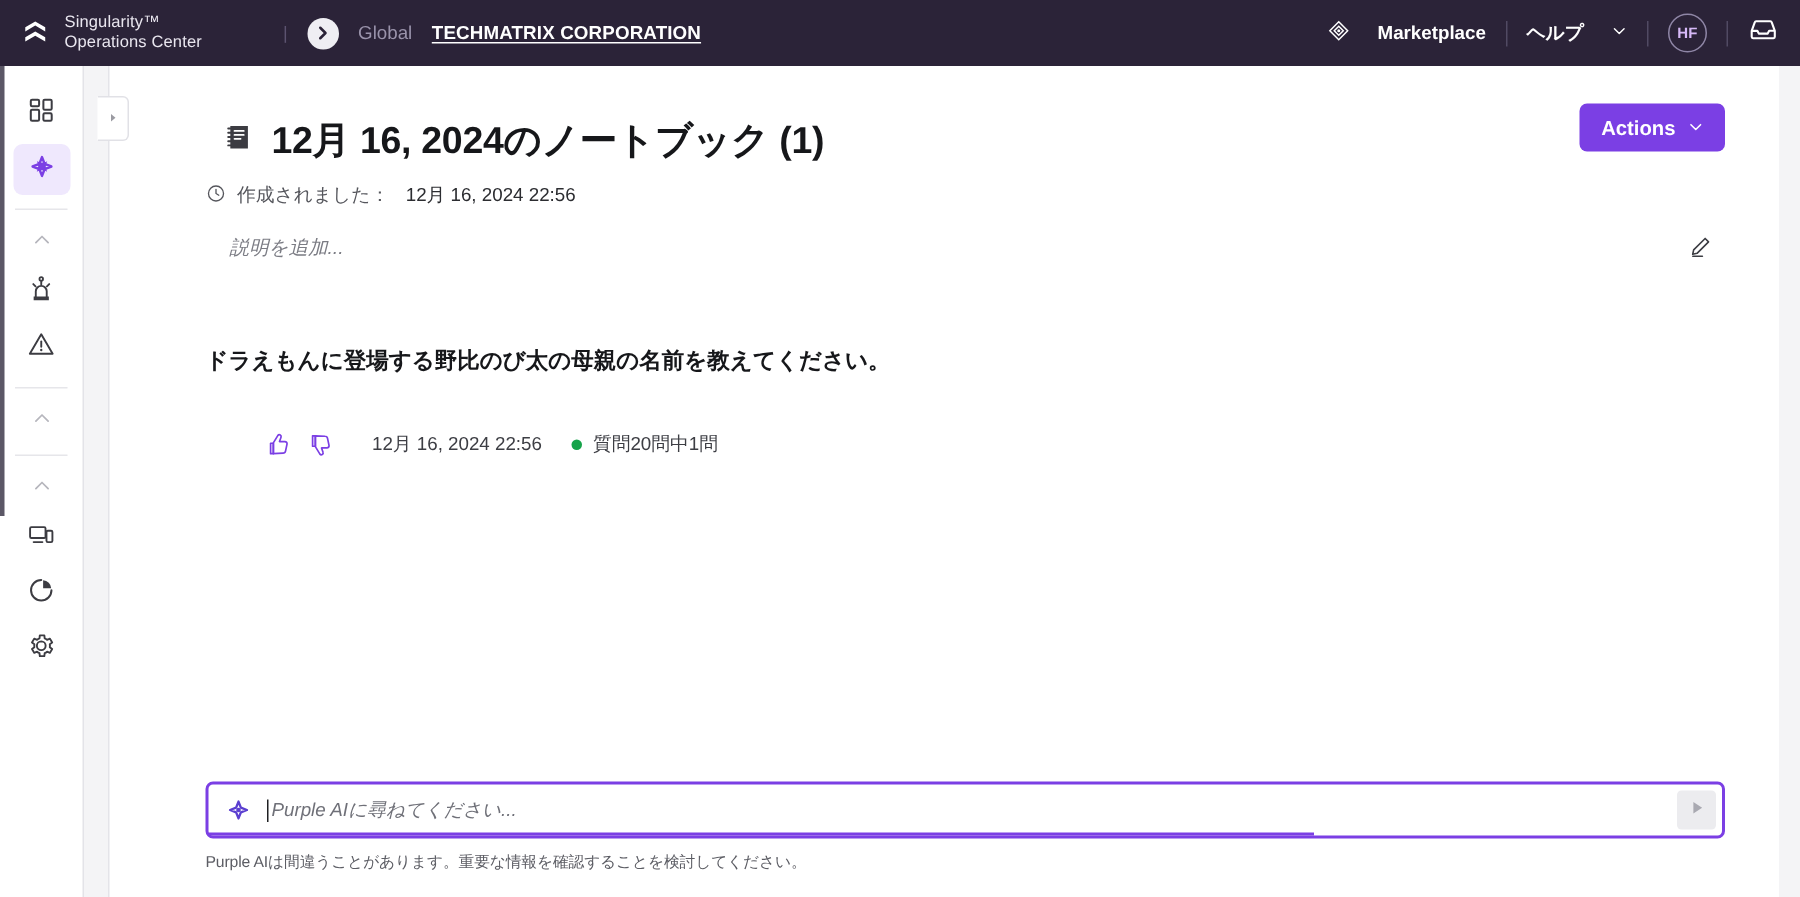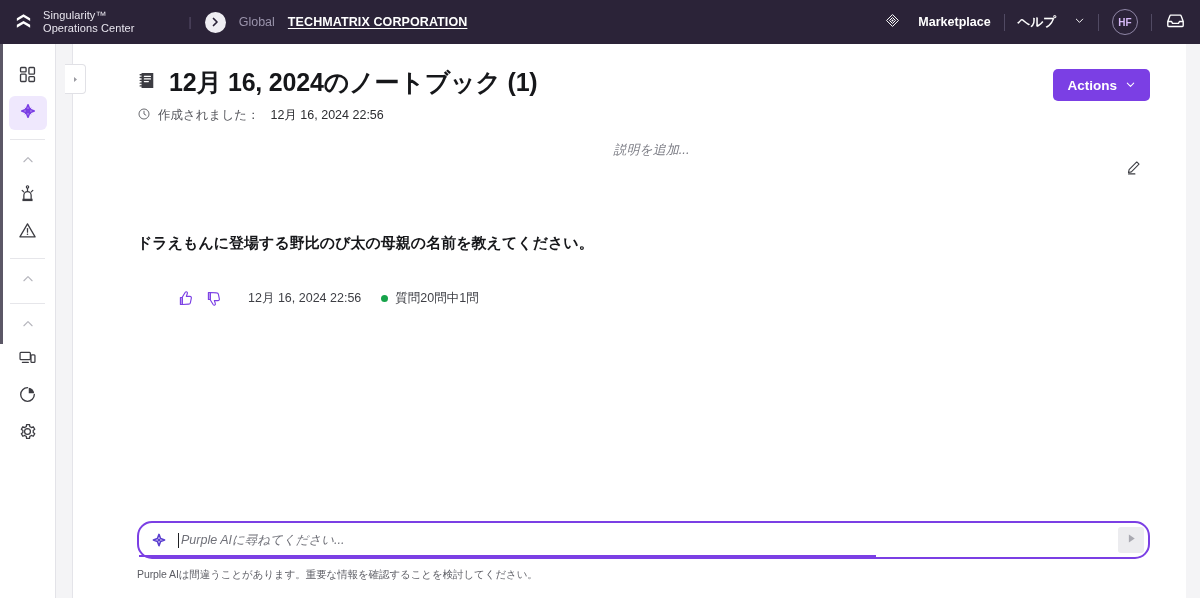--- a/index.html
+++ b/index.html
@@ -218,40 +218,39 @@
   }
   .title-main { flex: 1; min-width: 0; }
   .page-title {
     display: flex;
     align-items: center;
     gap: 11px;
     font-size: 25px;
     font-weight: bold;
     color: #16171a;
     letter-spacing: -.2px;
-    margin: 0;
+    margin: 12px;
     line-height: 32px;
   }
   .meta-row {
     display: flex;
     align-items: center;
     gap: 7px;
     margin-top: 9px;
     color: #55565c;
     font-size: 12.5px;
   }
   .meta-label { color: #55565c; }
   .meta-value { color: #2c2d31; margin-left: 4px; }
 
   .desc-row {
     display: flex;
-    align-items: center;
+    align-items: flex-start;
     margin-top: 17px;
     padding-left: 16px;
-    flex-direction: column;
   }
   .desc-placeholder {
     font-style: italic;
     font-size: 13px;
     color: #7b7c84;
   }
   .edit-btn {
     margin-left: auto;
     color: #3b3c42;
     display: flex;
@@ -331,21 +330,21 @@
   }
 
   
   .composer-area {
     padding: 0 36px 0 64px;
     margin-bottom: 16px;
   }
   .composer {
     height: 38px;
     border: 2px solid #7b3fe4;
-    border-radius: 15px;
+    border-radius: 5px;
     display: flex;
     align-items: center;
     padding: 0 4px 0 11px;
     box-sizing: border-box;
     background: #ffffff;
     position: relative;
   }
   .composer-underline {
     position: absolute;
     left: 0; bottom: 0;

